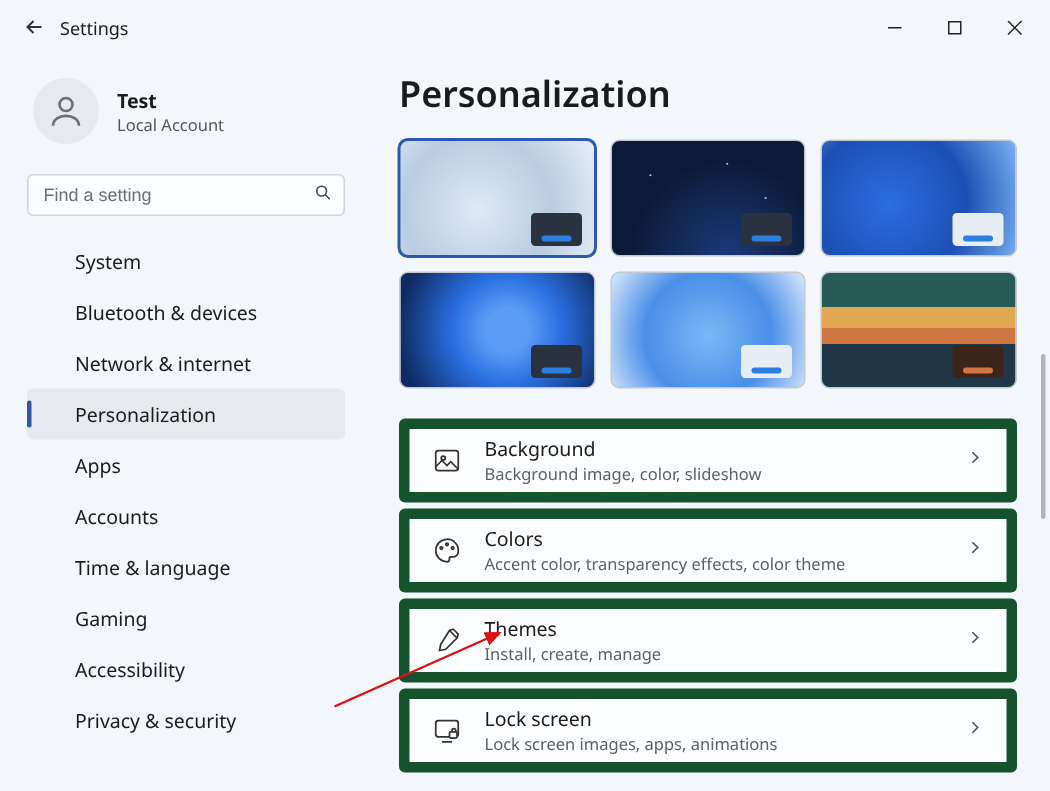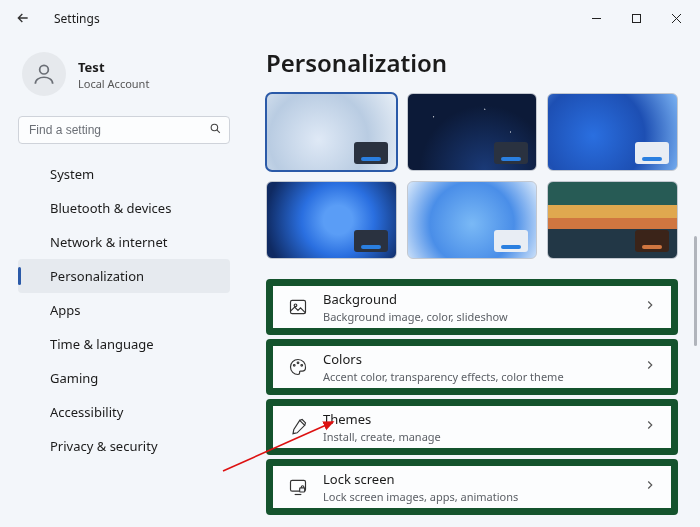--- a/index.html
+++ b/index.html
@@ -15,21 +15,21 @@
   .titlebar {
     height: 36px;
     display: flex;
     align-items: center;
     justify-content: space-between;
     padding: 0 4px 0 14px;
   }
   .titlebar-left {
     display: flex;
     align-items: center;
-    gap: 22px;
+    gap: 8px;
   }
   .back-arrow {
     width: 18px; height: 18px;
     display: flex; align-items: center; justify-content: center;
     cursor: pointer;
     color: #333;
   }
   .app-title {
     font-size: 12px;
     color: #1b1b1b;
@@ -282,20 +282,23 @@
       <div class="nav-item">
           <span>Network &amp; internet</span>
         </div>
       <div class="nav-item selected">
           <span>Personalization</span>
         </div>
       <div class="nav-item">
           <span>Apps</span>
         </div>
       <div class="nav-item">
+          <span>Accounts</span>
+        </div>
+      <div class="nav-item">
           <span>Time &amp; language</span>
         </div>
       <div class="nav-item">
           <span>Gaming</span>
         </div>
       <div class="nav-item">
           <span>Accessibility</span>
         </div>
       <div class="nav-item">
           <span>Privacy &amp; security</span>

